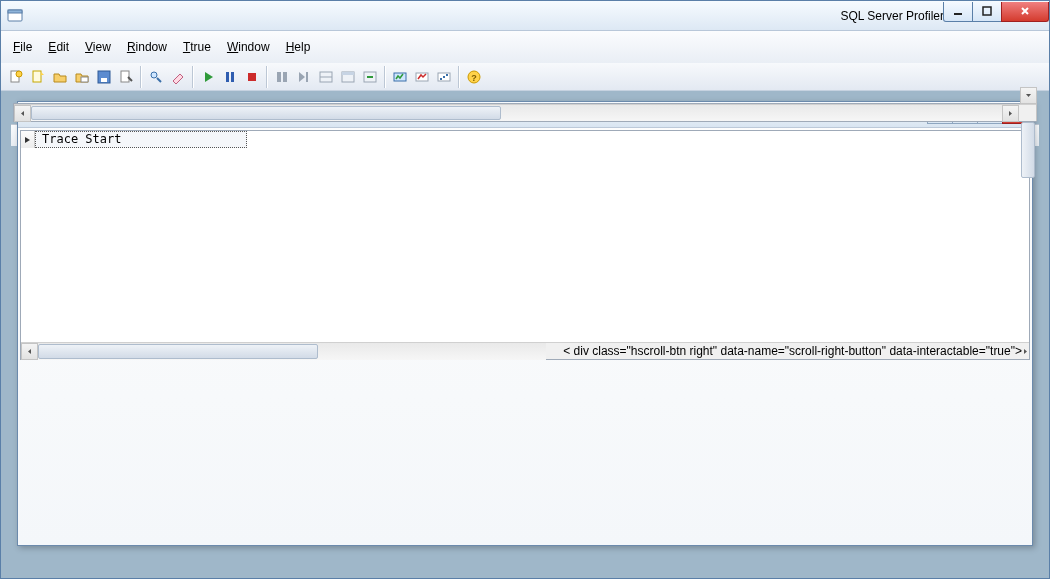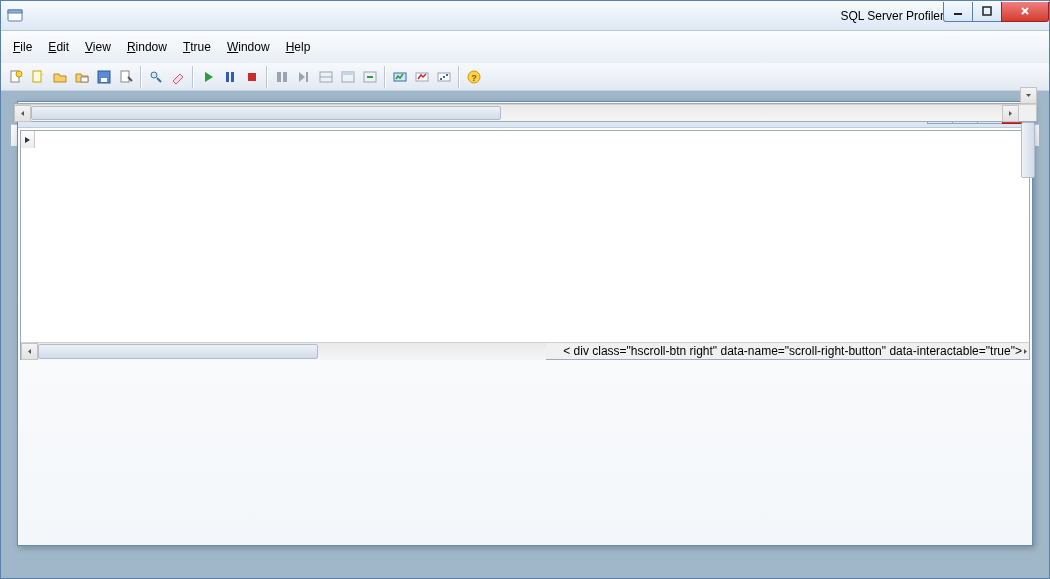--- a/index.html
+++ b/index.html
@@ -281,20 +281,21 @@
       </div>
 
       <div class="grid-wrap">
         <div class="grid-body">
           <div class="grow sel">
             <div class="growhead">
                 <svg width="8" height="8" viewBox="0 0 8 8">
                   <path d="M1 1 l5 3 l-5 3 z" fill="#333"></path>
                 </svg>
               </div>
+            <div class="gcell first" style="width:212px">Trace Start</div>
             <div class="gcell" style="width:116px"></div>
             <div class="gcell" style="width:84px"></div>
             <div class="gcell" style="width:116px"></div>
             <div class="gcell" style="width:134px"></div>
             <div class="gcell" style="width:90px"></div>
             <div class="gcell" style="width:80px"></div>
             <div class="gcell" style="width:100px"></div>
             <div class="gcell" style="width:60px"></div>
           </div>
         </div>

